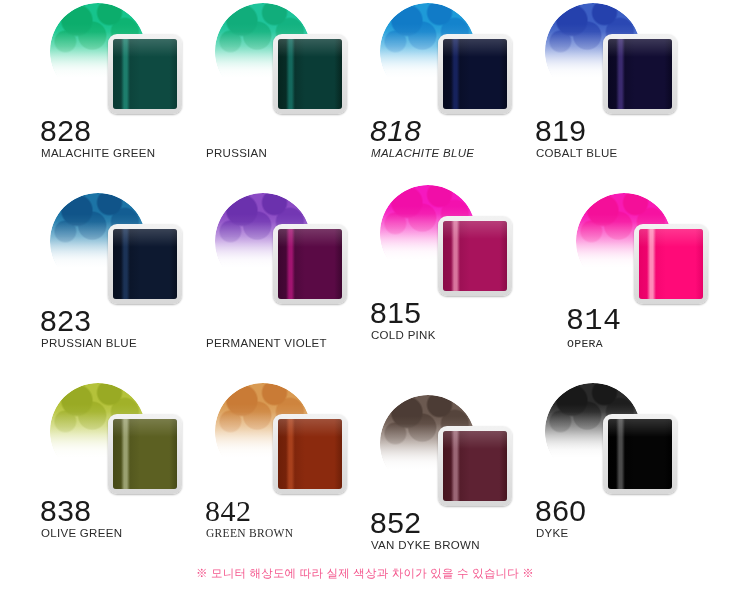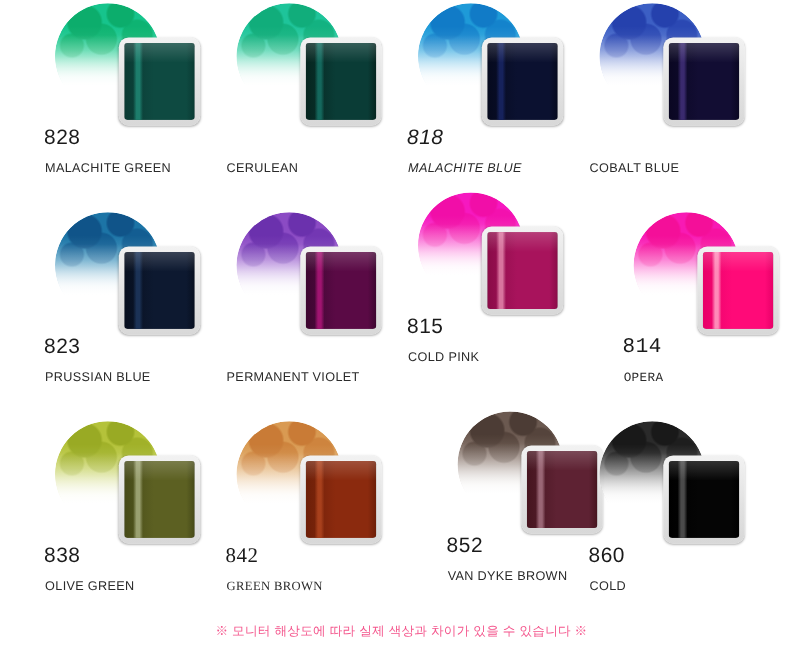--- a/index.html
+++ b/index.html
@@ -54,21 +54,21 @@
     position:absolute;left:13%;top:0;width:13%;height:100%;
   }
   .pan .sheen{
     position:absolute;left:0;top:0;width:100%;height:26%;
     background:linear-gradient(to bottom,rgba(255,255,255,.18),rgba(255,255,255,0));
   }
 
   
   .code{
     position:absolute;left:0;top:116px;width:165px;
-    font-size:19px;font-weight:300;color:#1a1a1a;
+    font-size:30px;font-weight:300;color:#1a1a1a;
     letter-spacing:.5px;line-height:1;
   }
   .name{
     position:absolute;left:1px;top:148px;width:164px;
     font-size:11.5px;font-weight:400;color:#2b2b2b;
     letter-spacing:.3px;line-height:1;
   }
 
   
   #footer{
@@ -103,21 +103,21 @@
         <div class="mottle" style="background: radial-gradient(circle at 28% 18%, rgb(30, 196, 154) 0px, rgb(30, 196, 154) 14%, transparent 16%), radial-gradient(circle at 62% 10%, rgb(30, 196, 154) 0px, rgb(30, 196, 154) 11%, transparent 13%), radial-gradient(circle at 78% 30%, rgb(70, 210, 171) 0px, rgb(70, 210, 171) 13%, transparent 15%), radial-gradient(circle at 44% 34%, rgb(70, 210, 171) 0px, rgb(70, 210, 171) 16%, transparent 18%), radial-gradient(circle at 16% 40%, rgb(70, 210, 171) 0px, rgb(70, 210, 171) 10%, transparent 12%);"></div>
         <div class="fade"></div>
       </div>
       <div class="pan">
         <div class="well">
           <div class="paint" style="background: linear-gradient(to right, rgb(6, 37, 31) 0%, rgb(10, 60, 54) 42%, rgb(10, 60, 54) 88%, rgb(6, 37, 31) 100%);"></div>
           <div class="stripe" style="background: linear-gradient(to right, rgba(255, 255, 255, 0), rgb(20, 104, 93) 35%, rgb(20, 104, 93) 65%, rgba(255, 255, 255, 0));"></div>
           <div class="sheen"></div>
         </div>
       </div>
-      <div class="name">CERULEAN</div>
+      <div class="name">PRUSSIAN</div>
     </div>
     <div class="cell" style="left: 370px; top: 0px; font-style: italic;">
       <div class="circle">
         <div class="wash" style="background: linear-gradient(rgb(30, 154, 216) 0%, rgb(30, 154, 216) 22%, rgb(79, 180, 227) 45%, rgba(255, 255, 255, 0.2) 78%, rgb(255, 255, 255) 100%);"></div>
         <div class="mottle" style="background: radial-gradient(circle at 28% 18%, rgb(30, 154, 216) 0px, rgb(30, 154, 216) 14%, transparent 16%), radial-gradient(circle at 62% 10%, rgb(30, 154, 216) 0px, rgb(30, 154, 216) 11%, transparent 13%), radial-gradient(circle at 78% 30%, rgb(79, 180, 227) 0px, rgb(79, 180, 227) 13%, transparent 15%), radial-gradient(circle at 44% 34%, rgb(79, 180, 227) 0px, rgb(79, 180, 227) 16%, transparent 18%), radial-gradient(circle at 16% 40%, rgb(79, 180, 227) 0px, rgb(79, 180, 227) 10%, transparent 12%);"></div>
         <div class="fade"></div>
       </div>
       <div class="pan">
         <div class="well">
           <div class="paint" style="background: linear-gradient(to right, rgb(6, 10, 30) 0%, rgb(11, 17, 48) 42%, rgb(11, 17, 48) 88%, rgb(6, 10, 30) 100%);"></div>
@@ -134,20 +134,21 @@
         <div class="mottle" style="background: radial-gradient(circle at 28% 18%, rgb(60, 95, 196) 0px, rgb(60, 95, 196) 14%, transparent 16%), radial-gradient(circle at 62% 10%, rgb(60, 95, 196) 0px, rgb(60, 95, 196) 11%, transparent 13%), radial-gradient(circle at 78% 30%, rgb(106, 133, 212) 0px, rgb(106, 133, 212) 13%, transparent 15%), radial-gradient(circle at 44% 34%, rgb(106, 133, 212) 0px, rgb(106, 133, 212) 16%, transparent 18%), radial-gradient(circle at 16% 40%, rgb(106, 133, 212) 0px, rgb(106, 133, 212) 10%, transparent 12%);"></div>
         <div class="fade"></div>
       </div>
       <div class="pan">
         <div class="well">
           <div class="paint" style="background: linear-gradient(to right, rgb(10, 7, 34) 0%, rgb(18, 13, 51) 42%, rgb(18, 13, 51) 88%, rgb(10, 7, 34) 100%);"></div>
           <div class="stripe" style="background: linear-gradient(to right, rgba(255, 255, 255, 0), rgb(58, 42, 110) 35%, rgb(58, 42, 110) 65%, rgba(255, 255, 255, 0));"></div>
           <div class="sheen"></div>
         </div>
       </div>
+      <div class="code">819</div>
       <div class="name">COBALT BLUE</div>
     </div>
     <div class="cell" style="left: 40px; top: 190px;">
       <div class="circle">
         <div class="wash" style="background: linear-gradient(rgb(28, 116, 166) 0%, rgb(28, 116, 166) 22%, rgb(79, 156, 194) 45%, rgba(255, 255, 255, 0.2) 78%, rgb(255, 255, 255) 100%);"></div>
         <div class="mottle" style="background: radial-gradient(circle at 28% 18%, rgb(28, 116, 166) 0px, rgb(28, 116, 166) 14%, transparent 16%), radial-gradient(circle at 62% 10%, rgb(28, 116, 166) 0px, rgb(28, 116, 166) 11%, transparent 13%), radial-gradient(circle at 78% 30%, rgb(79, 156, 194) 0px, rgb(79, 156, 194) 13%, transparent 15%), radial-gradient(circle at 44% 34%, rgb(79, 156, 194) 0px, rgb(79, 156, 194) 16%, transparent 18%), radial-gradient(circle at 16% 40%, rgb(79, 156, 194) 0px, rgb(79, 156, 194) 10%, transparent 12%);"></div>
         <div class="fade"></div>
       </div>
       <div class="pan">
         <div class="well">
@@ -167,21 +168,21 @@
       </div>
       <div class="pan">
         <div class="well">
           <div class="paint" style="background: linear-gradient(to right, rgb(61, 6, 48) 0%, rgb(90, 10, 69) 42%, rgb(90, 10, 69) 88%, rgb(61, 6, 48) 100%);"></div>
           <div class="stripe" style="background: linear-gradient(to right, rgba(255, 255, 255, 0), rgb(160, 20, 112) 35%, rgb(160, 20, 112) 65%, rgba(255, 255, 255, 0));"></div>
           <div class="sheen"></div>
         </div>
       </div>
       <div class="name">PERMANENT VIOLET</div>
     </div>
-    <div class="cell" style="left: 370px; top: 172px;">
+    <div class="cell" style="left: 370px; top: 182px;">
       <div class="circle">
         <div class="wash" style="background: linear-gradient(rgb(246, 24, 192) 0%, rgb(246, 24, 192) 22%, rgb(249, 90, 208) 45%, rgba(255, 255, 255, 0.2) 78%, rgb(255, 255, 255) 100%);"></div>
         <div class="mottle" style="background: radial-gradient(circle at 28% 18%, rgb(246, 24, 192) 0px, rgb(246, 24, 192) 14%, transparent 16%), radial-gradient(circle at 62% 10%, rgb(246, 24, 192) 0px, rgb(246, 24, 192) 11%, transparent 13%), radial-gradient(circle at 78% 30%, rgb(249, 90, 208) 0px, rgb(249, 90, 208) 13%, transparent 15%), radial-gradient(circle at 44% 34%, rgb(249, 90, 208) 0px, rgb(249, 90, 208) 16%, transparent 18%), radial-gradient(circle at 16% 40%, rgb(249, 90, 208) 0px, rgb(249, 90, 208) 10%, transparent 12%);"></div>
         <div class="fade"></div>
       </div>
       <div class="pan">
         <div class="well">
           <div class="paint" style="background: linear-gradient(to right, rgb(138, 12, 72) 0%, rgb(168, 19, 92) 42%, rgb(168, 19, 92) 88%, rgb(138, 12, 72) 100%);"></div>
           <div class="stripe" style="background: linear-gradient(to right, rgba(255, 255, 255, 0), rgb(216, 116, 158) 35%, rgb(216, 116, 158) 65%, rgba(255, 255, 255, 0));"></div>
           <div class="sheen"></div>
@@ -231,21 +232,21 @@
       <div class="pan">
         <div class="well">
           <div class="paint" style="background: linear-gradient(to right, rgb(109, 31, 8) 0%, rgb(139, 42, 14) 42%, rgb(139, 42, 14) 88%, rgb(109, 31, 8) 100%);"></div>
           <div class="stripe" style="background: linear-gradient(to right, rgba(255, 255, 255, 0), rgb(168, 64, 28) 35%, rgb(168, 64, 28) 65%, rgba(255, 255, 255, 0));"></div>
           <div class="sheen"></div>
         </div>
       </div>
       <div class="code">842</div>
       <div class="name">GREEN BROWN</div>
     </div>
-    <div class="cell" style="left: 370px; top: 371px; margin-left: 36px;">
+    <div class="cell" style="left: 370px; top: 392px;">
       <div class="circle">
         <div class="wash" style="background: linear-gradient(rgb(107, 89, 80) 0%, rgb(107, 89, 80) 22%, rgb(150, 133, 124) 45%, rgba(255, 255, 255, 0.2) 78%, rgb(255, 255, 255) 100%);"></div>
         <div class="mottle" style="background: radial-gradient(circle at 28% 18%, rgb(107, 89, 80) 0px, rgb(107, 89, 80) 14%, transparent 16%), radial-gradient(circle at 62% 10%, rgb(107, 89, 80) 0px, rgb(107, 89, 80) 11%, transparent 13%), radial-gradient(circle at 78% 30%, rgb(150, 133, 124) 0px, rgb(150, 133, 124) 13%, transparent 15%), radial-gradient(circle at 44% 34%, rgb(150, 133, 124) 0px, rgb(150, 133, 124) 16%, transparent 18%), radial-gradient(circle at 16% 40%, rgb(150, 133, 124) 0px, rgb(150, 133, 124) 10%, transparent 12%);"></div>
         <div class="fade"></div>
       </div>
       <div class="pan">
         <div class="well">
           <div class="paint" style="background: linear-gradient(to right, rgb(70, 21, 31) 0%, rgb(94, 34, 51) 42%, rgb(94, 34, 51) 88%, rgb(70, 21, 31) 100%);"></div>
           <div class="stripe" style="background: linear-gradient(to right, rgba(255, 255, 255, 0), rgb(154, 102, 117) 35%, rgb(154, 102, 117) 65%, rgba(255, 255, 255, 0));"></div>
           <div class="sheen"></div>
@@ -261,17 +262,17 @@
         <div class="fade"></div>
       </div>
       <div class="pan">
         <div class="well">
           <div class="paint" style="background: linear-gradient(to right, rgb(0, 0, 0) 0%, rgb(5, 5, 5) 42%, rgb(5, 5, 5) 88%, rgb(0, 0, 0) 100%);"></div>
           <div class="stripe" style="background: linear-gradient(to right, rgba(255, 255, 255, 0), rgb(74, 74, 74) 35%, rgb(74, 74, 74) 65%, rgba(255, 255, 255, 0));"></div>
           <div class="sheen"></div>
         </div>
       </div>
       <div class="code">860</div>
-      <div class="name">COLD</div>
+      <div class="name">DYKE</div>
     </div>
   </div>
 
 <div id="footer">※ 모니터 해상도에 따라 실제 색상과 차이가 있을 수 있습니다 ※</div>
 
 </body></html>

